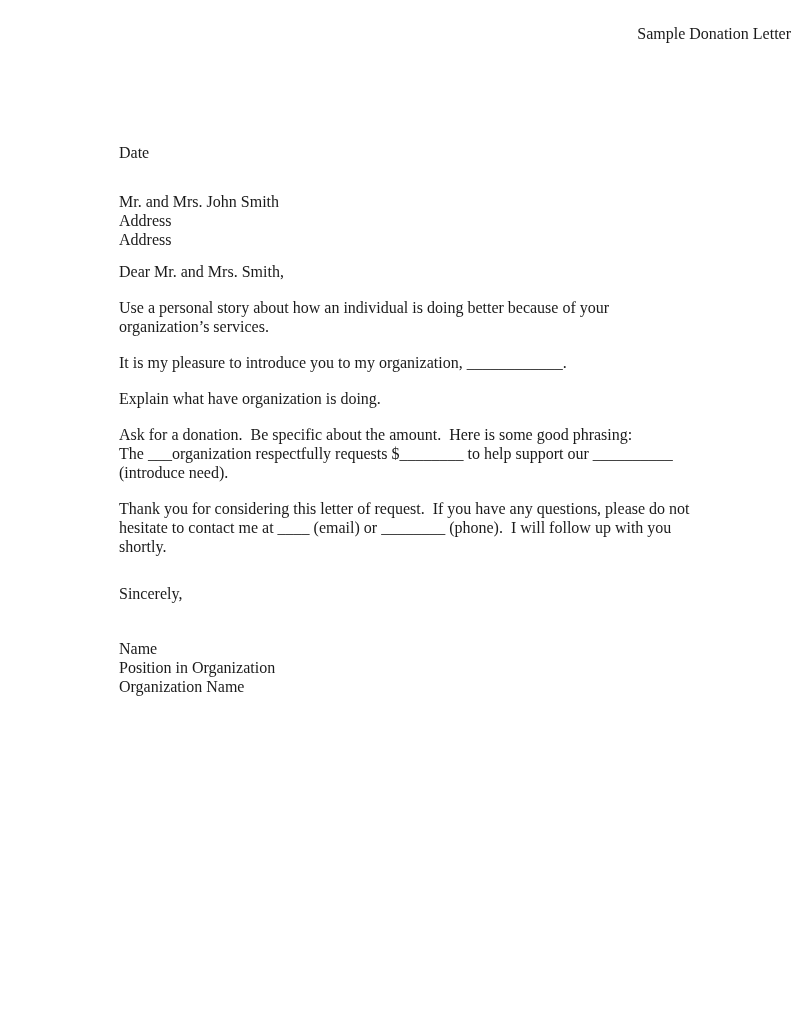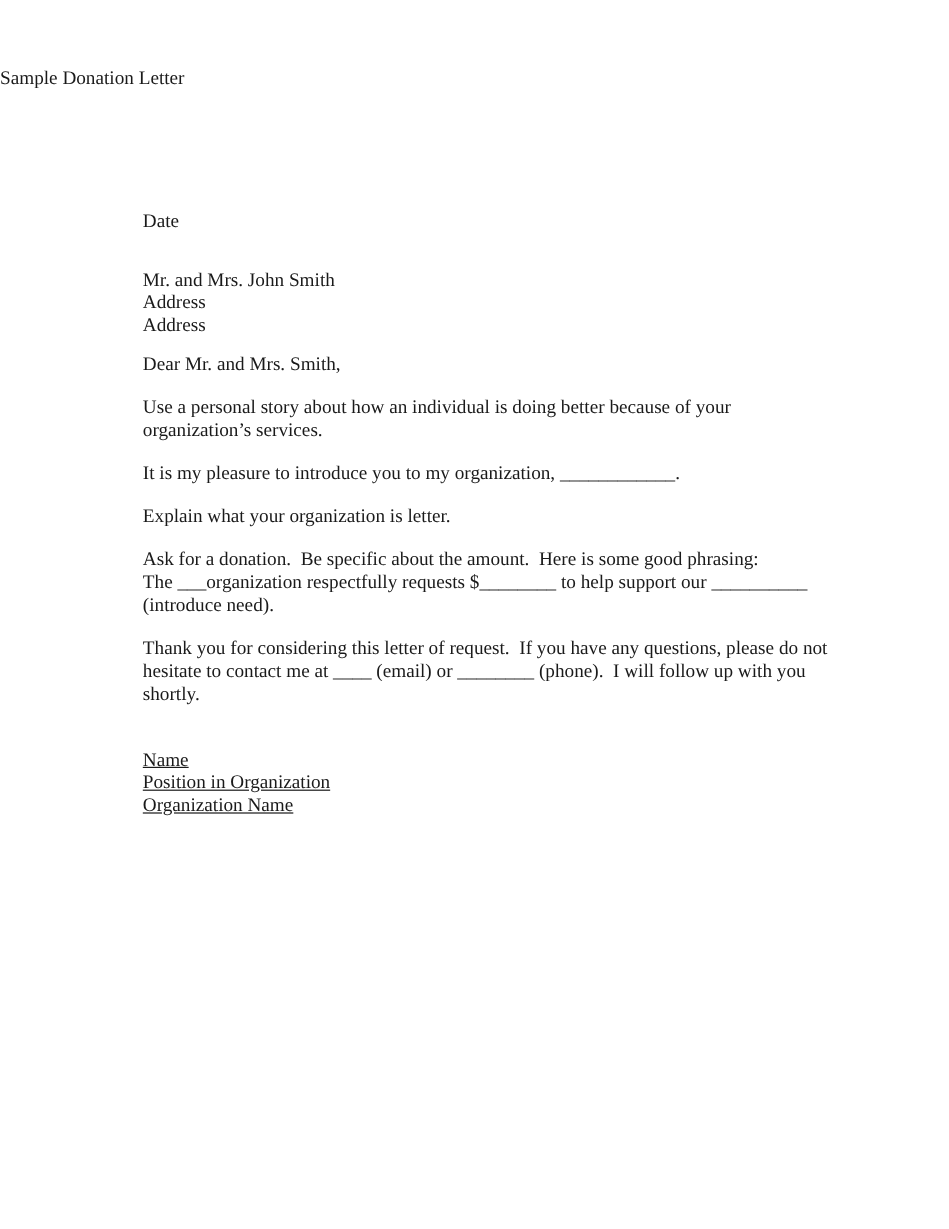--- a/index.html
+++ b/index.html
@@ -13,41 +13,41 @@
     height: 1024px;
     background: #ffffff;
     font-family: "Liberation Serif", serif;
     font-size: 16px;
     line-height: 19px;
     color: #1a1a1a;
     overflow: hidden;
     box-sizing: border-box;
   }
   .doc-title {
-    padding-top: 56px;
-    text-align: left;
+    padding-top: 24px;
+    text-align: right;
     font-weight: normal;
     font-size: 16px;
     margin: 0;
     white-space: pre-wrap;
   }
   .content {
     margin-left: 119px;
     width: 600px;
   }
   .block {
     margin: 0;
     white-space: pre-wrap;
   }
   .date-line        { margin-top: 100px; }
   .recipient-block  { margin-top: 30px; }
   .salutation-line  { margin-top: 13px; font-family: Liberation Serif, serif; }
   .para             { margin-top: 17px; }
   .closing-line     { margin-top: 28px; }
-  .signature-block  { margin-top: 36px; text-decoration: underline; }
+  .signature-block  { margin-top: 36px; }
 </style>
 </head>
 <body>
 
 <div class="page">
   <p class="doc-title">Sample Donation Letter</p>
 
   <div class="content">
     <p class="block date-line">Date</p>
 
@@ -55,30 +55,31 @@
 Address
 Address</p>
 
     <p class="block salutation-line">Dear Mr. and Mrs. Smith,</p>
 
     <p class="block para">Use a personal story about how an individual is doing better because of your
 organization’s services.</p>
 
     <p class="block para">It is my pleasure to introduce you to my organization, ____________.</p>
 
-    <p class="block para">Explain what your organization is letter.</p>
+    <p class="block para">Explain what have organization is doing.</p>
 
 
 
     <p class="block para">Ask for a donation.  Be specific about the amount.  Here is some good phrasing:
 The ___organization respectfully requests $________ to help support our __________
 (introduce need).</p>
 
     <p class="block para">Thank you for considering this letter of request.  If you have any questions, please do not
 hesitate to contact me at ____ (email) or ________ (phone).  I will follow up with you
 shortly.</p>
 
+    <p class="block closing-line">Sincerely,</p>
 
     <p class="block signature-block">Name
 Position in Organization
 Organization Name</p>
   </div>
 </div>
 
 </body></html>

